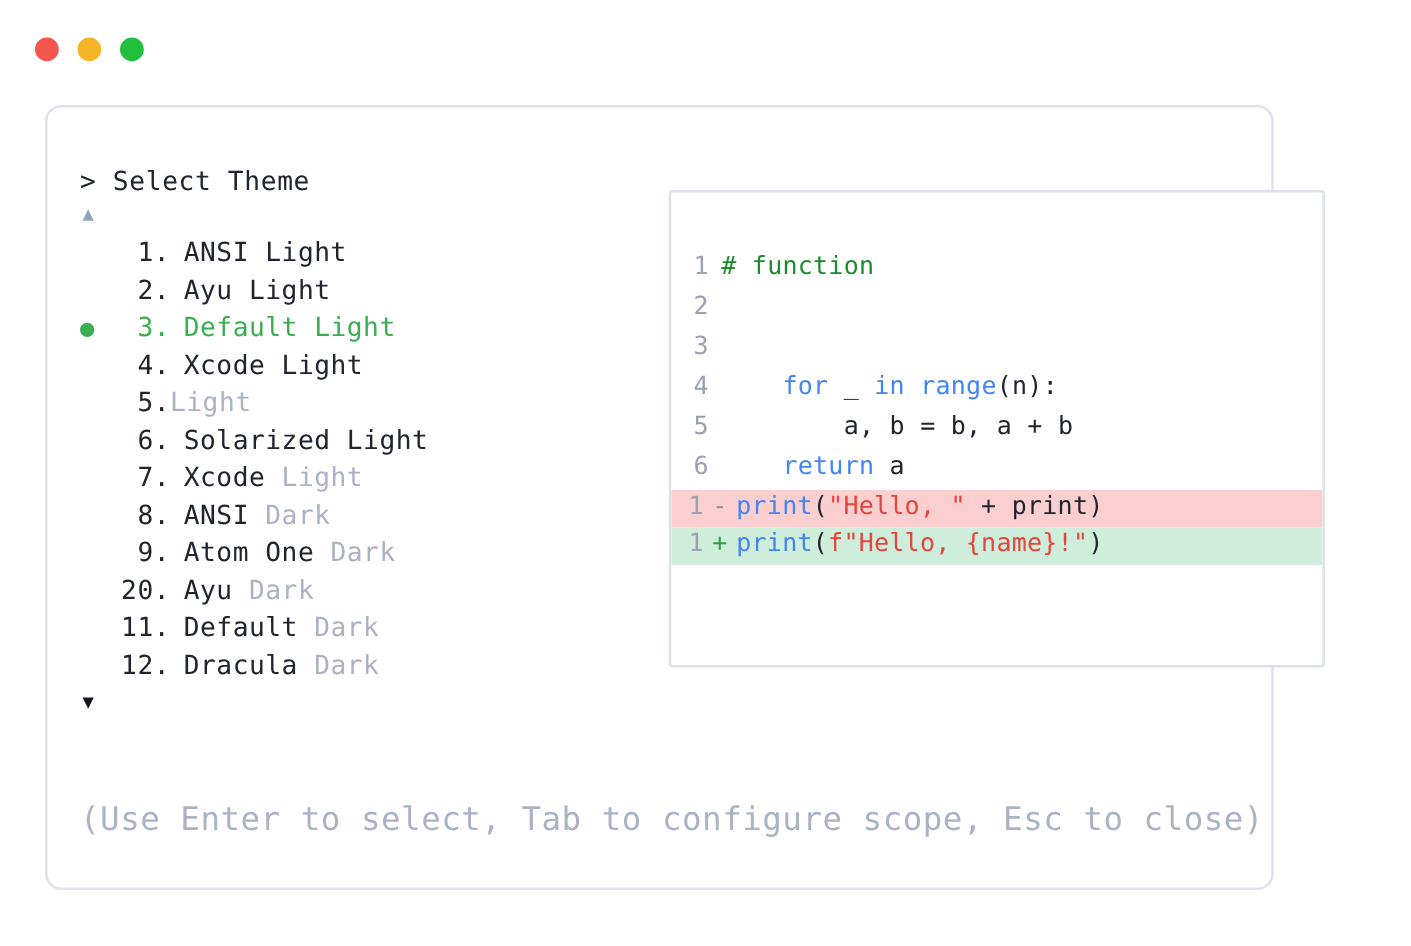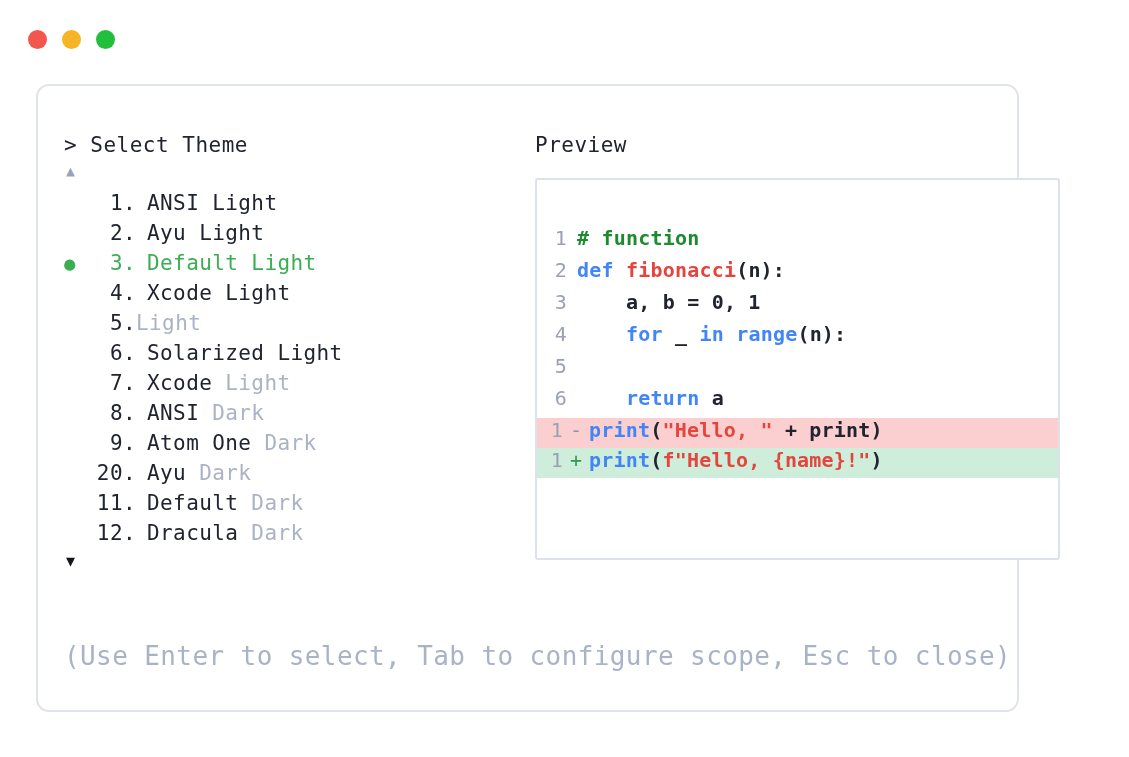--- a/index.html
+++ b/index.html
@@ -174,21 +174,21 @@
     letter-spacing: 0.2px;
   }
   .ln {
     width: 40px;
     flex: 0 0 40px;
     text-align: right;
     color: #9aa1b2;
     padding-right: 10px;
     box-sizing: border-box;
   }
-  .code-txt { color: #20242f; font-weight: bold; }
+  .code-txt { color: #20242f; }
 
   
   .tok-comment { color: #1c8a2e; }
   .tok-kw      { color: #4285f4; }
   .tok-fn      { color: #e4453c; }
   .tok-str     { color: #e4453c; }
   .tok-plain   { color: #20242f; }
 
   
   .diff-area {
@@ -253,29 +253,28 @@
           <div class="theme-row"><span class="bullet-cell"> </span><span class="num-cell">9.</span><span class="name-cell">Atom One </span><span class="suffix dim">Dark</span></div>
           <div class="theme-row"><span class="bullet-cell"> </span><span class="num-cell">20.</span><span class="name-cell">Ayu </span><span class="suffix dim">Dark</span></div>
           <div class="theme-row"><span class="bullet-cell"> </span><span class="num-cell">11.</span><span class="name-cell">Default </span><span class="suffix dim">Dark</span></div>
           <div class="theme-row"><span class="bullet-cell"> </span><span class="num-cell">12.</span><span class="name-cell">Dracula </span><span class="suffix dim">Dark</span></div>
         </div>
 
       <div class="scroll-arrow down">▼</div>
     </div>
 
     <div class="col-right">
-      <div class="preview-label">Preview</div>
 
       <div class="preview-panel">
         <div class="code-area" id="code-area">
             <div class="code-line"><span class="ln">1</span><span class="code-txt"><span class="tok-comment"># function</span></span></div>
-            <div class="code-line"><span class="ln">2</span><span class="code-txt"><span class="tok-kw">def </span><span class="tok-fn">fibonacci</span><span class="tok-plain">(n):</span></span></div>
-            <div class="code-line"><span class="ln">3</span><span class="code-txt"><span class="tok-plain">    a, b = 0, 1</span></span></div>
+            <div class="code-line"><span class="ln">2</span></div>
+            <div class="code-line"><span class="ln">3</span></div>
             <div class="code-line"><span class="ln">4</span><span class="code-txt"><span class="tok-plain">    </span><span class="tok-kw">for</span><span class="tok-plain"> _ </span><span class="tok-kw">in</span><span class="tok-plain"> </span><span class="tok-kw">range</span><span class="tok-plain">(n):</span></span></div>
-            <div class="code-line"><span class="ln">5</span></div>
+            <div class="code-line"><span class="ln">5</span><span class="code-txt"><span class="tok-plain">        a, b = b, a + b</span></span></div>
             <div class="code-line"><span class="ln">6</span><span class="code-txt"><span class="tok-plain">    </span><span class="tok-kw">return</span><span class="tok-plain"> a</span></span></div>
           </div>
         <div class="diff-area" id="diff-area">
             <div class="diff-line del"><span class="diff-ln">1</span><span class="diff-sign">-</span><span class="code-txt"><span class="tok-kw">print</span><span class="tok-plain">(</span><span class="tok-str">"Hello, "</span><span class="tok-plain"> + print)</span></span></div>
             <div class="diff-line add"><span class="diff-ln">1</span><span class="diff-sign">+</span><span class="code-txt"><span class="tok-kw">print</span><span class="tok-plain">(</span><span class="tok-str">f"Hello, {name}!"</span><span class="tok-plain">)</span></span></div>
           </div>
       </div>
     </div>
 
     <div class="hint">(Use Enter to select, Tab to configure scope, Esc to close)</div>

